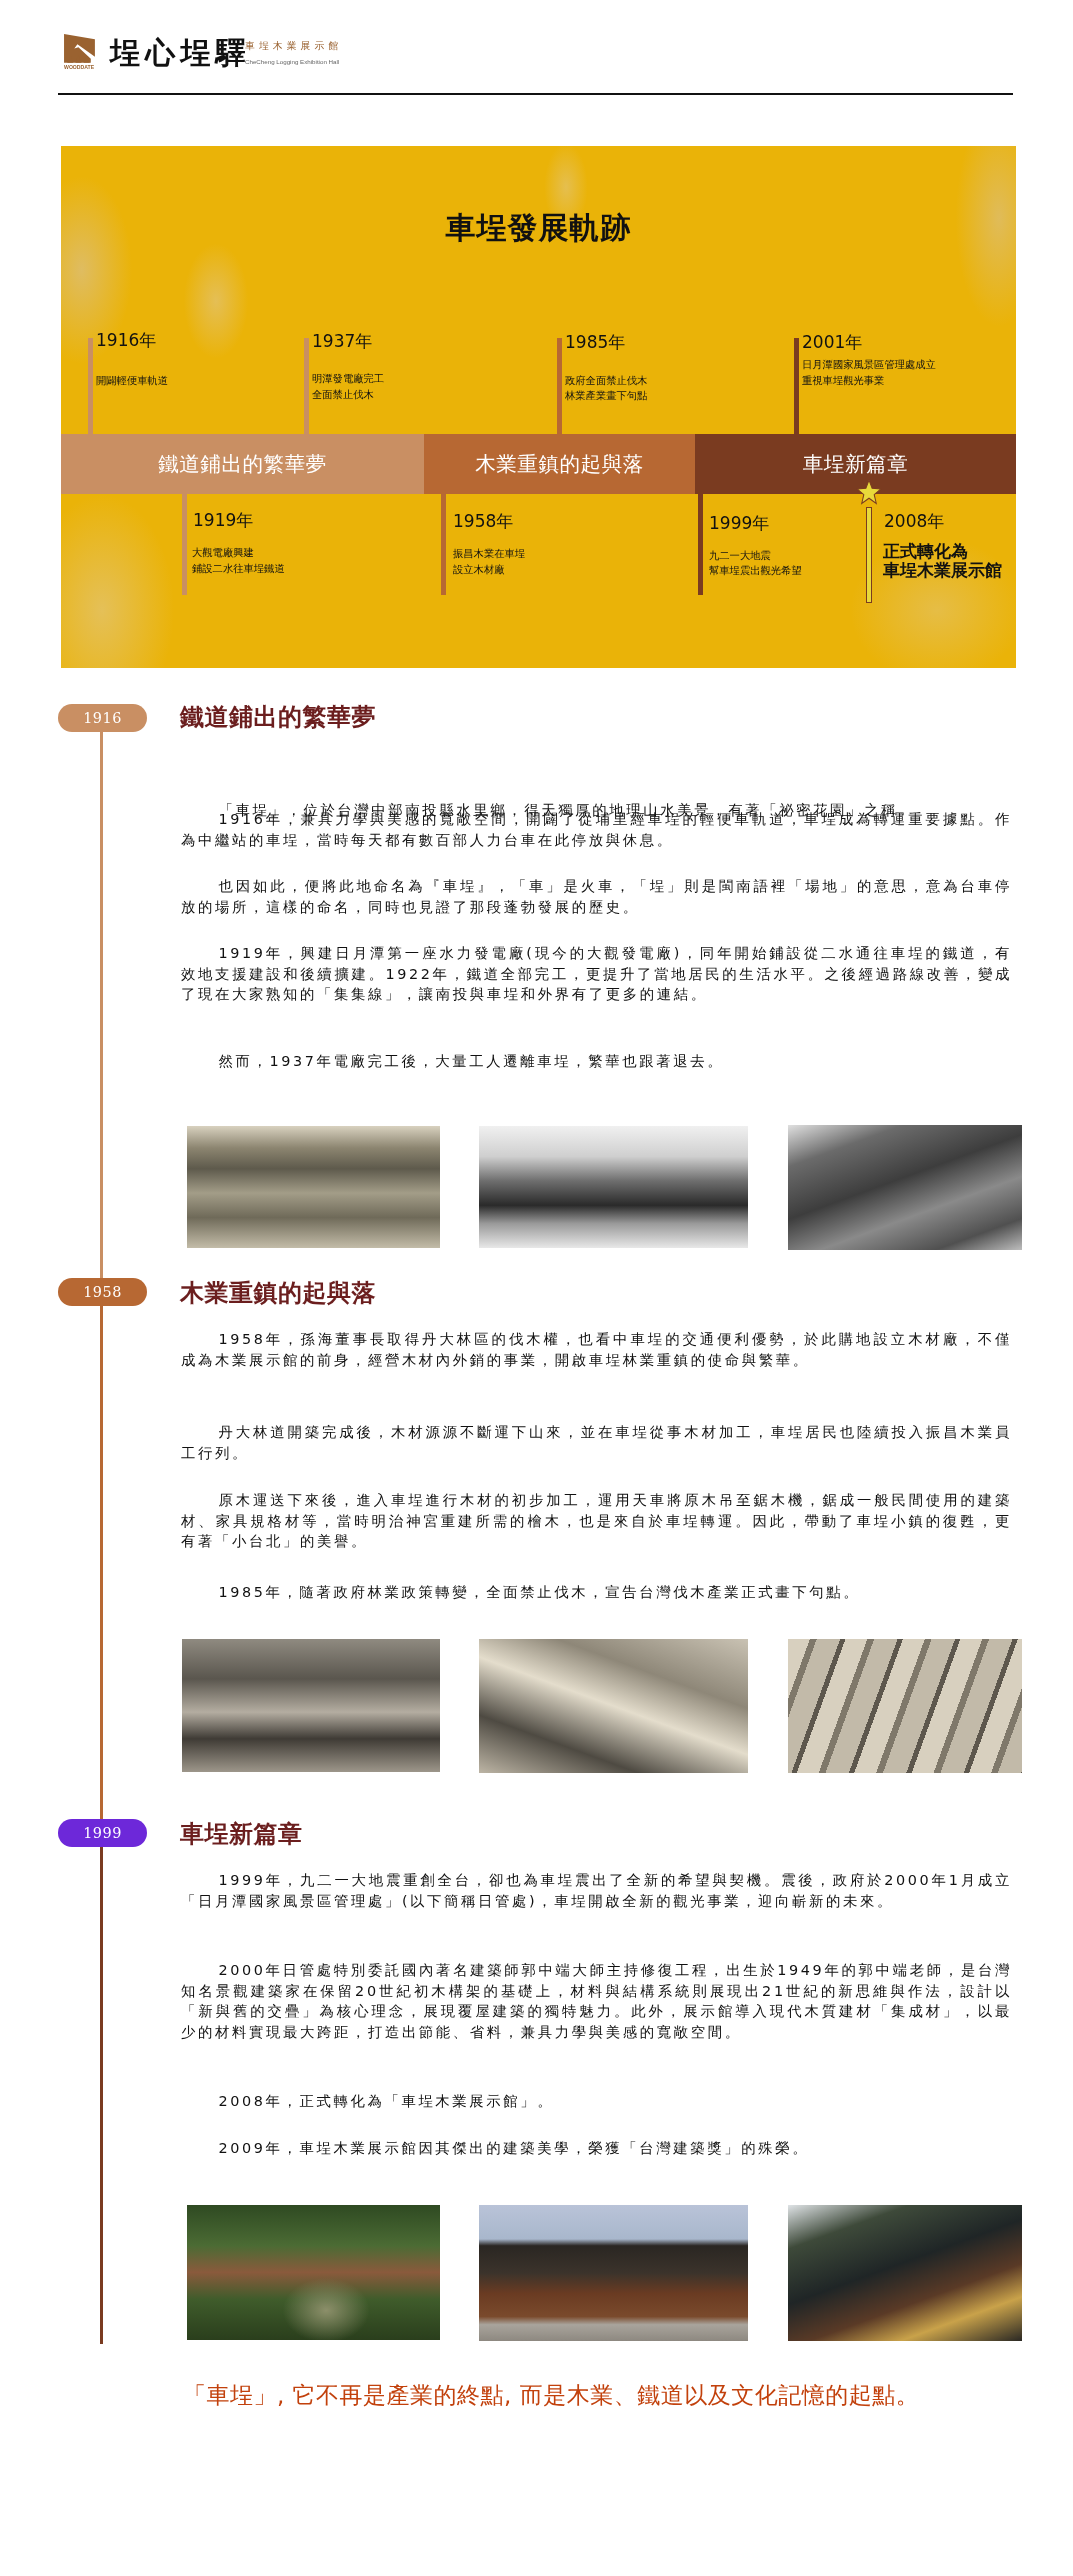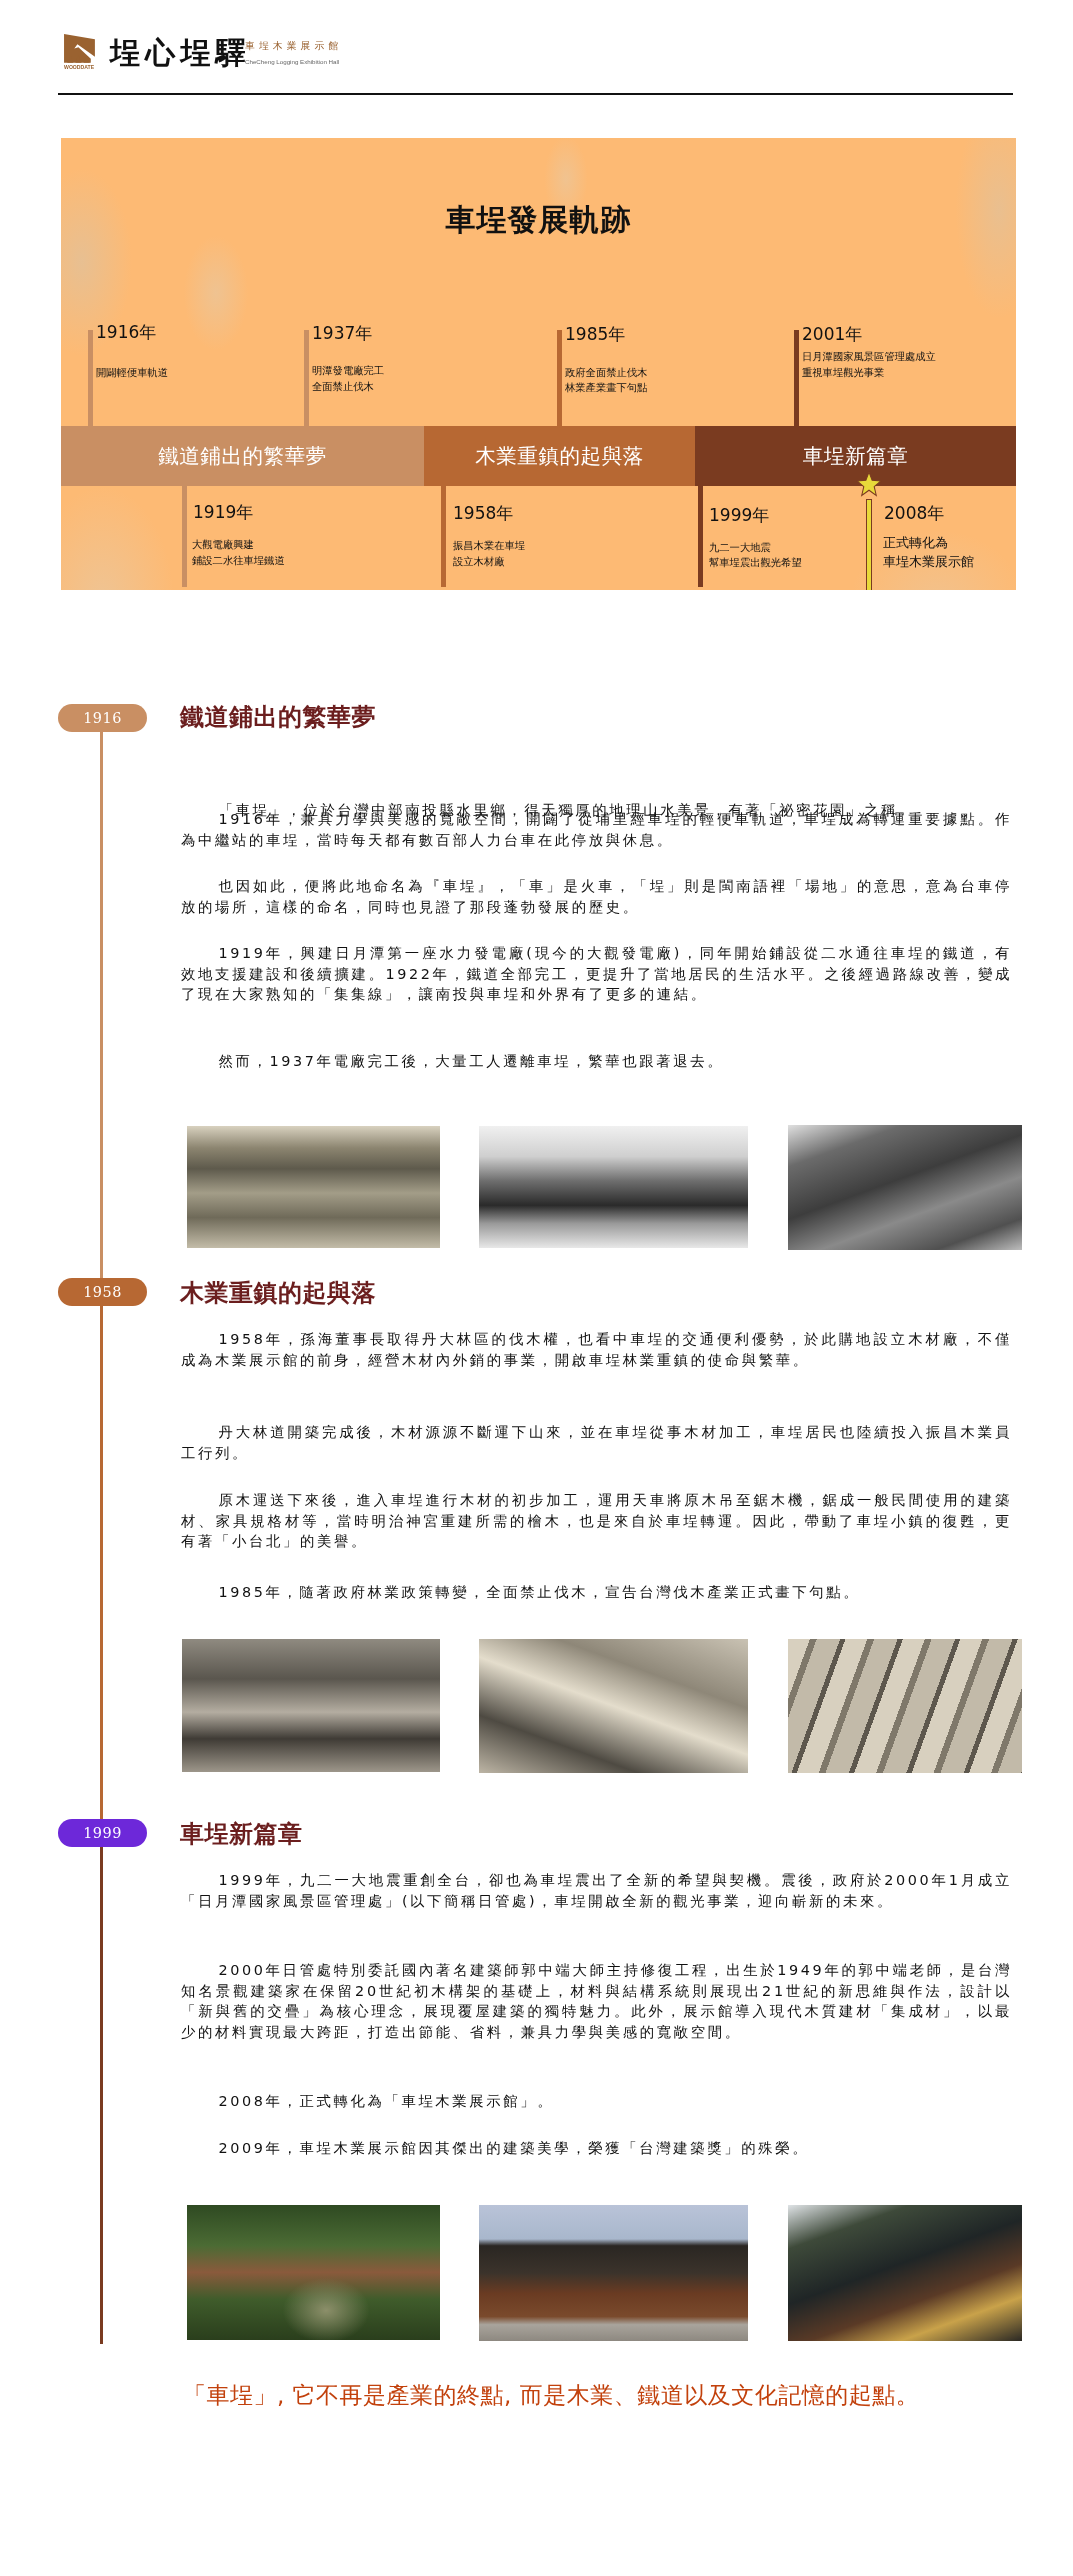--- a/index.html
+++ b/index.html
@@ -8,35 +8,35 @@
 
   
   .header { position: absolute; left: 58px; top: 31px; height: 46px; width: 958px; }
   .logo-mark { position: absolute; left: 6.2px; top: 3.1px; width: 33px; height: 36px; }
   .logo-script { position: absolute; left: 52px; top: 0px; font-family: "DejaVu Serif", serif; font-weight: bold; font-size: 30px; letter-spacing: 5.2px; color: #111; line-height: 44px; }
   .logo-cn { position: absolute; left: 187px; top: 9.3px; font-size: 9.8px; letter-spacing: 4.1px; color: #9a6230; }
   .logo-en { position: absolute; left: 187px; top: 27px; font-size: 6.2px; color: #666; font-family: "Liberation Sans", sans-serif; }
   .header-rule { position: absolute; left: 58px; top: 93px; width: 955px; height: 1.5px; background: #111; }
 
   
-  .panel { position: absolute; left: 61px; top: 138px; width: 955px; height: 452px; background: #fdba74; overflow: hidden; }
+  .panel { position: absolute; left: 61px; top: 146px; width: 955px; height: 522px; background: #eab308; overflow: hidden; }
   .panel .texture { position: absolute; inset: 0; background:
       radial-gradient(ellipse 72px 134px at 20.6px 124px, rgba(214,196,170,0.55), transparent 70%),
       radial-gradient(ellipse 46px 82px at 155px 155px, rgba(222,205,180,0.45), transparent 70%),
       radial-gradient(ellipse 62px 155px at 938px 72px, rgba(214,196,170,0.5), transparent 70%),
       radial-gradient(ellipse 103px 165px at 41px 464px, rgba(222,208,185,0.45), transparent 70%),
       radial-gradient(ellipse 124px 103px at 876px 464px, rgba(222,208,185,0.35), transparent 70%),
       radial-gradient(ellipse 31px 62px at 505px 41px, rgba(222,208,185,0.4), transparent 70%);
   }
   .panel-title { position: absolute; left: 0; right: 0; top: 62px; text-align: center; font-size: 30px; font-weight: bold; color: #111; letter-spacing: 1px; }
 
   .tick { position: absolute; width: 4.6px; }
   .tick-year { position: absolute; font-size: 17px; color: #111; white-space: nowrap; }
   .tick-desc { position: absolute; font-size: 10.3px; color: #111; line-height: 15.5px; white-space: nowrap; }
-  .tick-desc.bold { font-weight: normal; font-size: 13px; line-height: 18.5px; }
+  .tick-desc.bold { font-weight: bold; font-size: 17px; line-height: 18.5px; }
 
   .band { position: absolute; top: 288px; height: 60px; display: flex; align-items: center; justify-content: center; color: #fff; font-size: 20.6px; letter-spacing: 0.5px; }
 
   .star-pole { position: absolute; left: 805px; top: 361px; width: 6.2px; height: 96px; background: #e8d93a; border: 1px solid #7a3b20; }
   .star-icon { position: absolute; left: 795px; top: 333px; width: 26px; height: 26px; }
 
   
   .main-line { position: absolute; left: 100px; width: 3.1px; }
   .badge { position: absolute; left: 58px; width: 89px; height: 28px; border-radius: 14px; color: #fff; font-family: "DejaVu Serif", serif; font-size: 14.4px; display: flex; align-items: center; justify-content: center; letter-spacing: 0.5px; }
   .sec-title { position: absolute; left: 180px; font-size: 24px; color: #6b1e1e; font-weight: bold; letter-spacing: 0.5px; }

